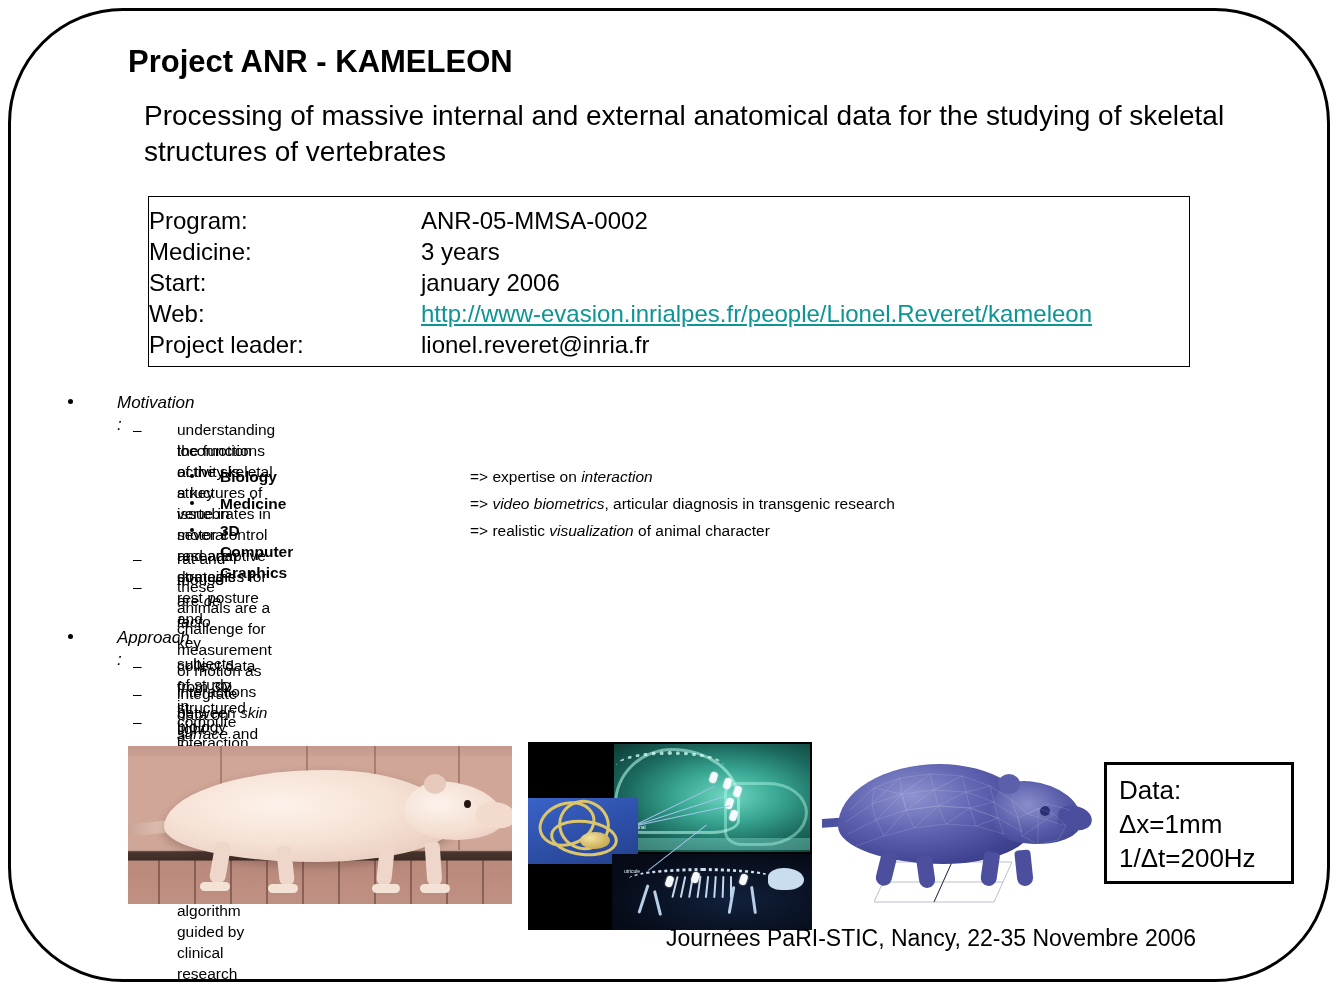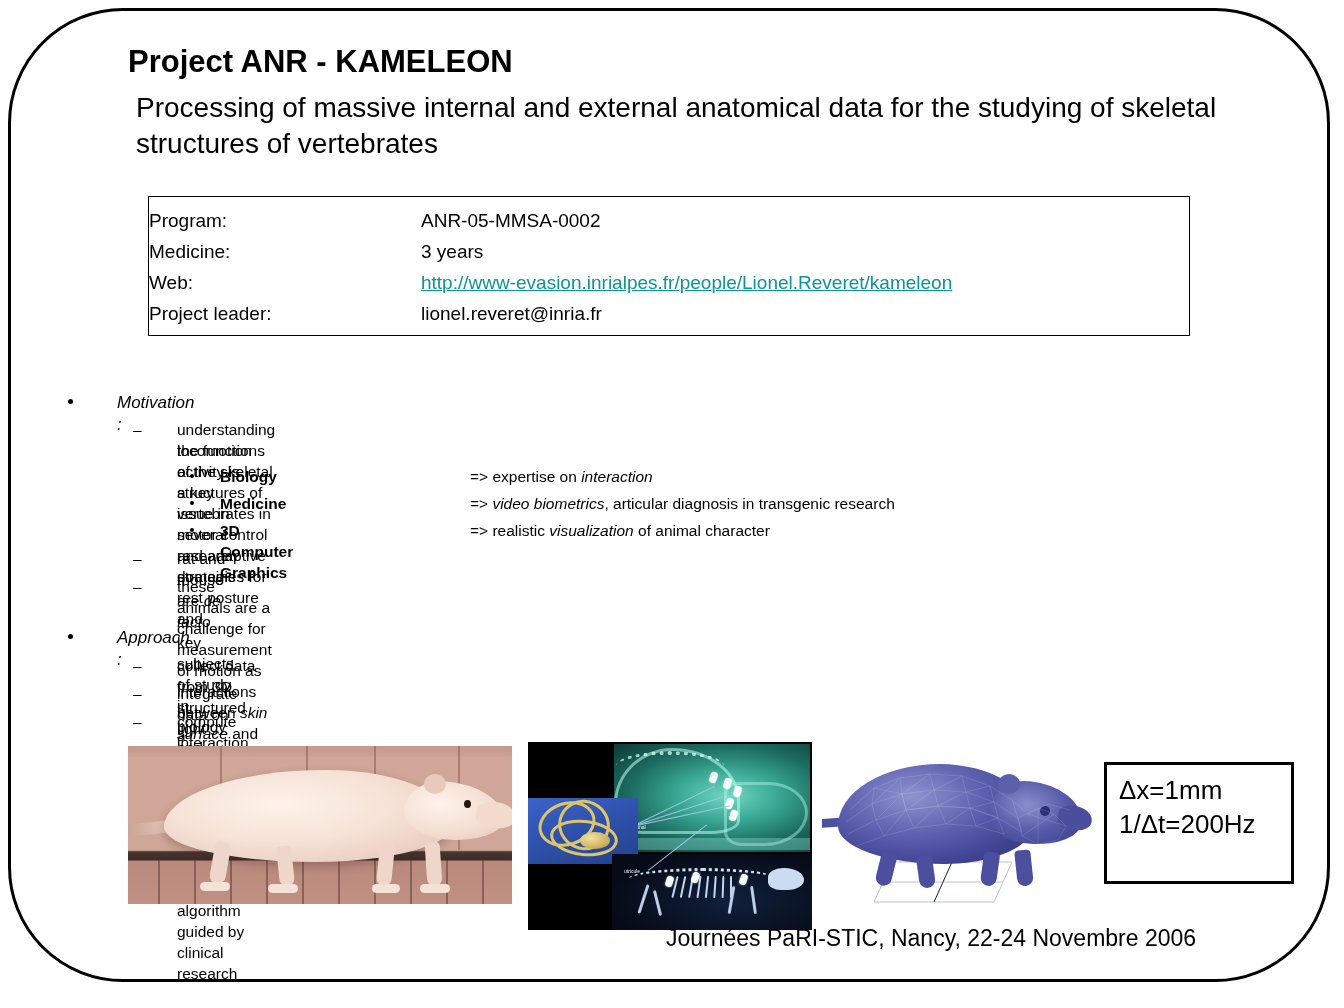--- a/index.html
+++ b/index.html
@@ -40,40 +40,40 @@
     font-size: 31px;
     font-weight: bold;
     letter-spacing: 0px;
     line-height: 40px;
     margin: 0 0 4px 0;
   }
   #project-subtitle {
     font-size: 28px;
     font-weight: normal;
     line-height: 36px;
-    margin: 8px;
+    margin: 16px;
   }
 
   
   #info-table {
     position: absolute;
     left: 148px;
     top: 196px;
     width: 1042px;
     border: 1px solid #000000;
     box-sizing: border-box;
     padding: 8px 0 6px 0;
     background: #ffffff;
   }
   #info-table table {
     border-collapse: collapse;
     width: 100%;
   }
   #info-table td {
-    font-size: 19px;
+    font-size: 24px;
     line-height: 31px;
     padding: 0;
     vertical-align: baseline;
     white-space: nowrap;
   }
   td.info-label { width: 272px; padding-left: 17px; }
   td.info-value { }
   .weblink {
     color: #0d9494;
     text-decoration: underline;
@@ -373,20 +373,24 @@
 <div id="info-table">
   <table>
     <tbody>
       <tr>
         <td class="info-label">Program:</td>
         <td class="info-value">ANR-05-MMSA-0002</td>
       </tr>
       <tr>
         <td class="info-label">Medicine:</td>
         <td class="info-value">3 years</td>
+      </tr>
+      <tr>
+        <td class="info-label">Start:</td>
+        <td class="info-value">january 2006</td>
       </tr>
       <tr>
         <td class="info-label">Web:</td>
         <td class="info-value">
           <span class="weblink">http://www-evasion.inrialpes.fr/people/Lionel.Reveret/kameleon</span>
         </td>
       </tr>
       <tr>
         <td class="info-label">Project leader:</td>
         <td class="info-value">lionel.reveret@inria.fr</td>
@@ -568,17 +572,18 @@
       <path d="M112,42 L140,28 M116,58 L144,44 M124,76 L148,60"></path>
       <path d="M144,44 L168,38 M148,60 L172,54 M154,78 L176,70"></path>
       <path d="M196,70 L216,60 L232,66 L244,78 L236,92 L216,96 L200,88 Z"></path>
       <path d="M216,60 L216,96 M200,88 L232,66 M206,66 L244,78"></path>
       <path d="M206,66 L226,56 L248,62"></path>
     </g>
   </svg>
 </div>
 
 <div id="data-box">
+  <div class="dline">Data:</div>
   <div class="dline">Δx=1mm</div>
   <div class="dline">1/Δt=200Hz</div>
 </div>
 
-<div id="footer">Journées PaRI-STIC, Nancy, 22-24 Novembre 2006</div>
+<div id="footer">Journées PaRI-STIC, Nancy, 22-35 Novembre 2006</div>
 
 </body></html>

